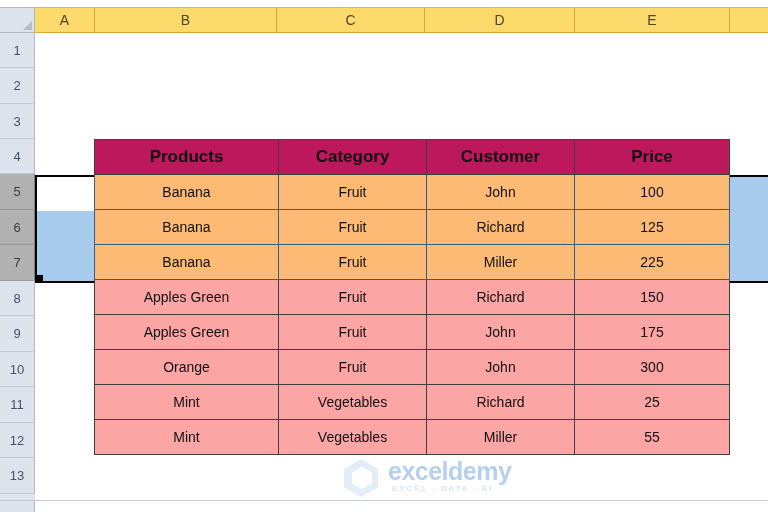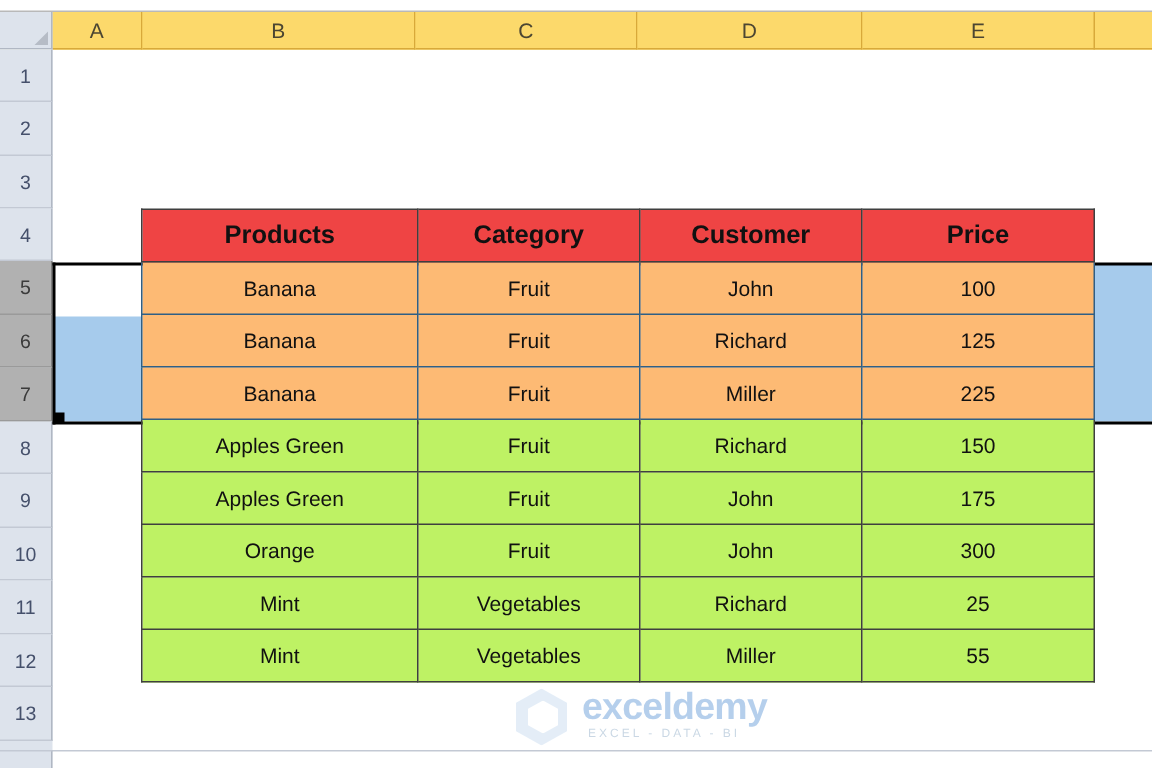--- a/index.html
+++ b/index.html
@@ -116,24 +116,24 @@
     border-collapse: collapse;
     table-layout: fixed;
   }
   .data-table td, .data-table th {
     border: 1px solid #3f3f3f;
     text-align: center;
     font-size: 14px;
     color: #111111;
     height: 35px;
     padding: 0;
-    background: #bef264;
+    background: #fca5a5;
   }
   .data-table th {
-    background: #ef4444;
+    background: #be185d;
     font-size: 17px;
     font-weight: bold;
     height: 35px;
     margin-top: 35px;
   }
   .data-table tr.row-selected td {
     background: #fdba74;
     border-color: #2f5f85;
   }
   .w-prod { width: 184px; }

